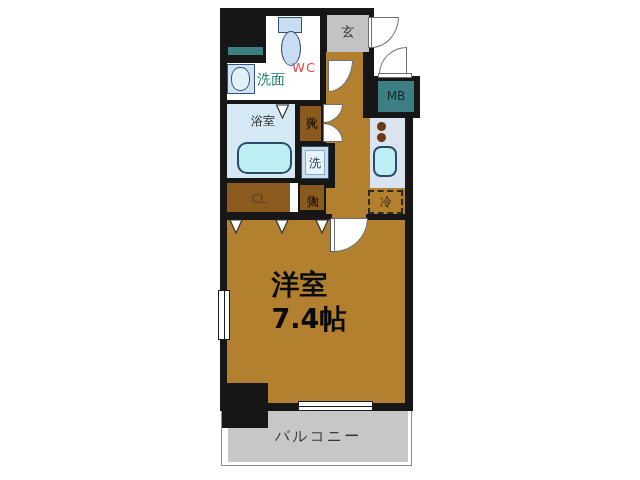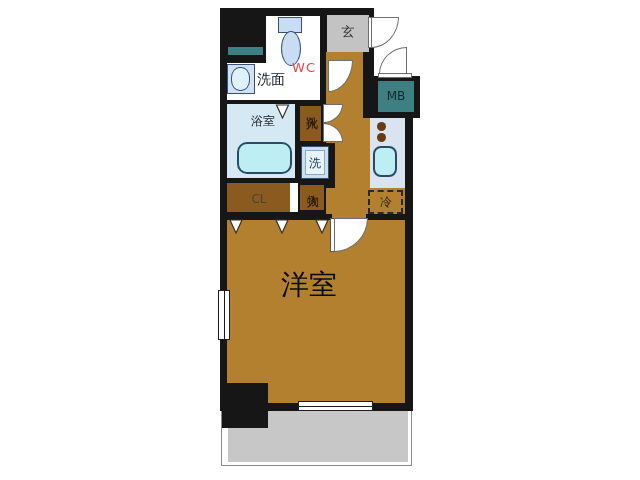--- a/index.html
+++ b/index.html
@@ -108,25 +108,27 @@
       </svg>
   </div>
 
   <div class="abs win win-v" style="left:218px;top:290px;width:12px;height:50px;"></div>
   <div class="abs win win-h" style="left:298px;top:401px;width:75px;height:10px;"></div>
 
   <div class="abs wallfill" style="left:222px;top:383px;width:46px;height:45px;"></div>
 
   <span class="lbl" style="left:348px;top:23px;font-size:13px;color:#333;">玄</span>
   <span class="lbl" style="left:304px;top:60px;font-size:13px;color:#ef4444;letter-spacing:1px;">WC</span>
-  <span class="lbl" style="left:271px;top:71px;font-size:14px;color:#0f172a;">洗面</span>
+  <span class="lbl" style="left:271px;top:71px;font-size:14px;color:#0f766e;">洗面</span>
   <span class="lbl" style="left:263px;top:113px;font-size:12px;color:#222;">浴室</span>
   <span class="lbl-v" style="left:303px;top:107px;font-size:12px;">靴入</span>
   <span class="lbl" style="left:315px;top:155px;font-size:12px;color:#16324a;">洗</span>
   <span class="lbl-v" style="left:304px;top:185px;font-size:12px;">物入</span>
   <span class="lbl" style="left:259px;top:192px;font-size:12px;color:#46463a;">CL</span>
   <span class="lbl" style="left:396px;top:89px;font-size:12px;color:#0e2a2a;">MB</span>
   <span class="lbl" style="left:386px;top:194px;font-size:12px;color:#222;">冷</span>
-  <div class="abs" style="left:309px;top:268px;transform:translateX(-50%);text-align:left;line-height:34px;color:#0a0a0a;font-weight:400;">
+  <div class="abs" style="left:309px;top:268px;transform:translateX(-50%);text-align:left;line-height:34px;color:#0a0a0a;font-weight:700;">
     <div style="font-size:28px;">洋室</div>
+    <div style="font-size:27px;">7.4帖</div>
   </div>
+  <span class="lbl" style="left:318px;top:427px;font-size:15px;color:#383838;letter-spacing:2px;">バルコニー</span>
 
 </div>
 
 </body></html>

